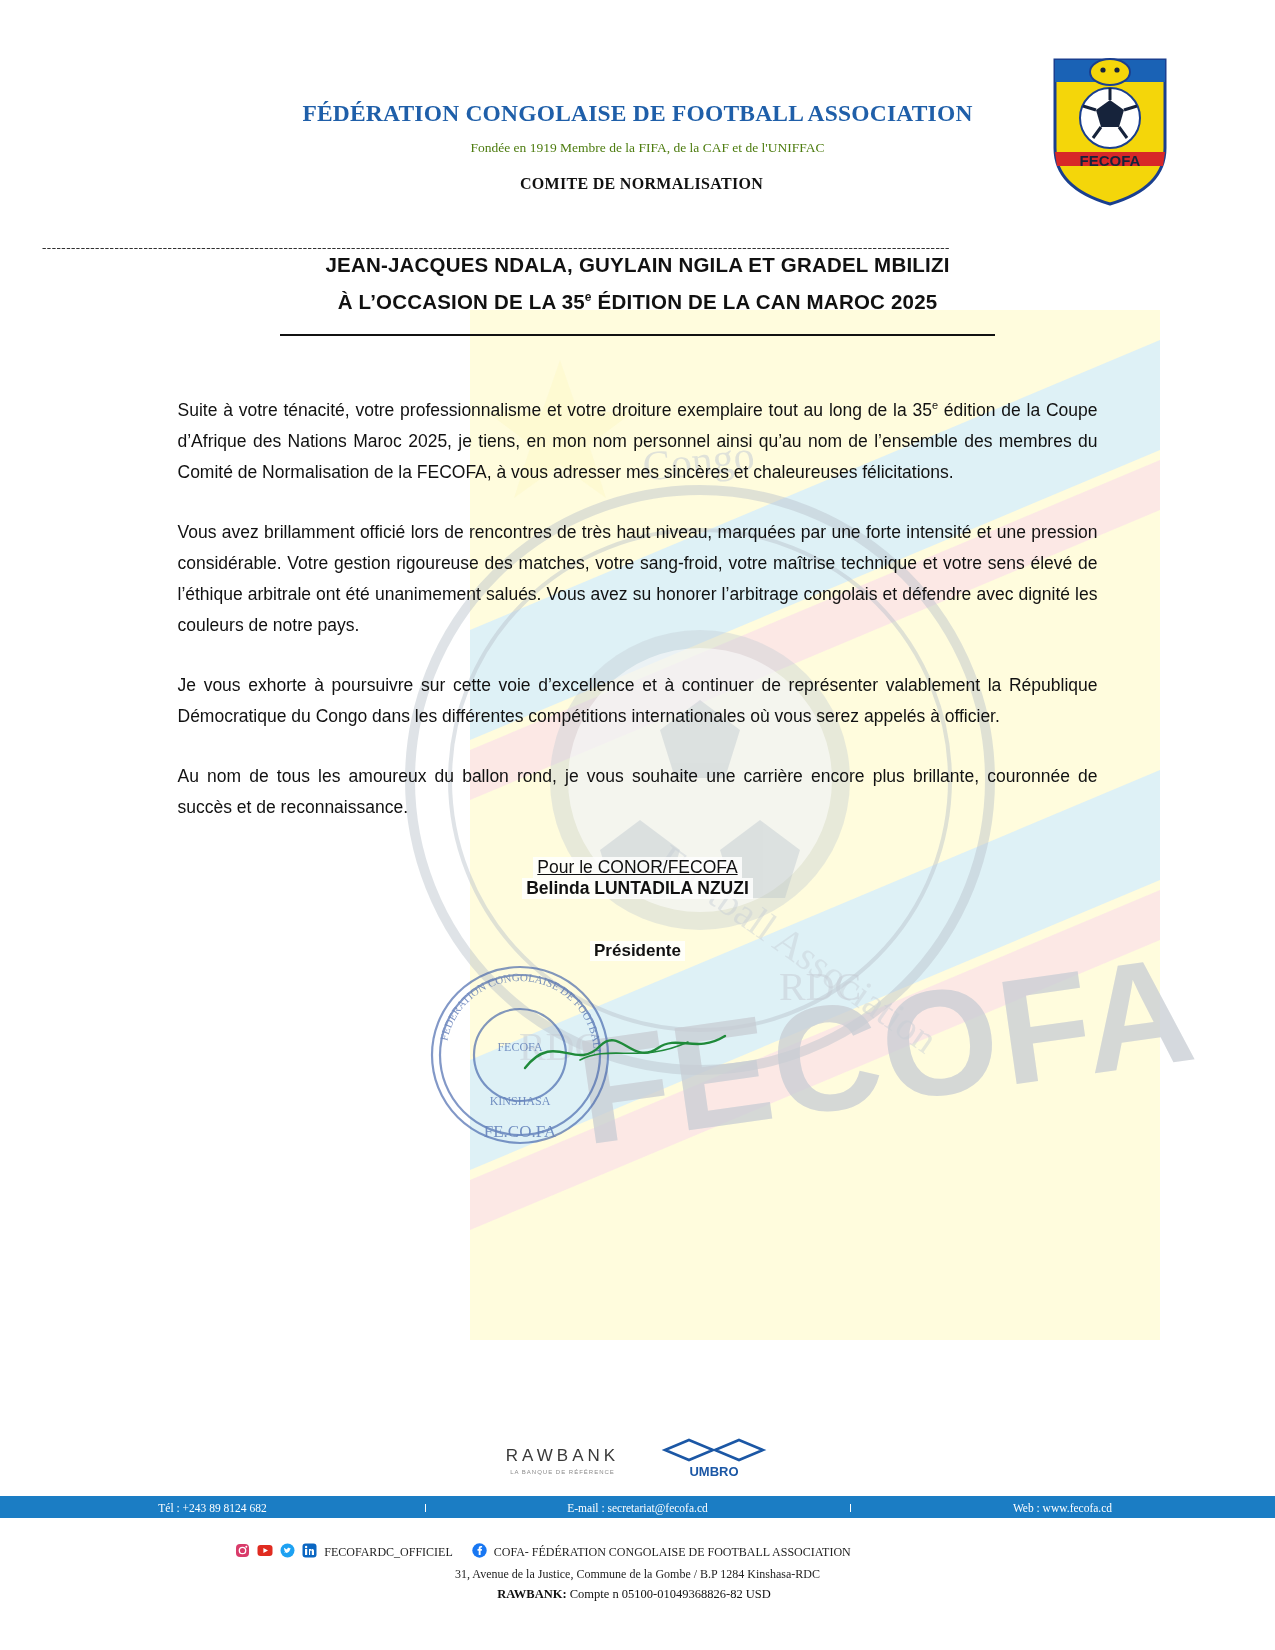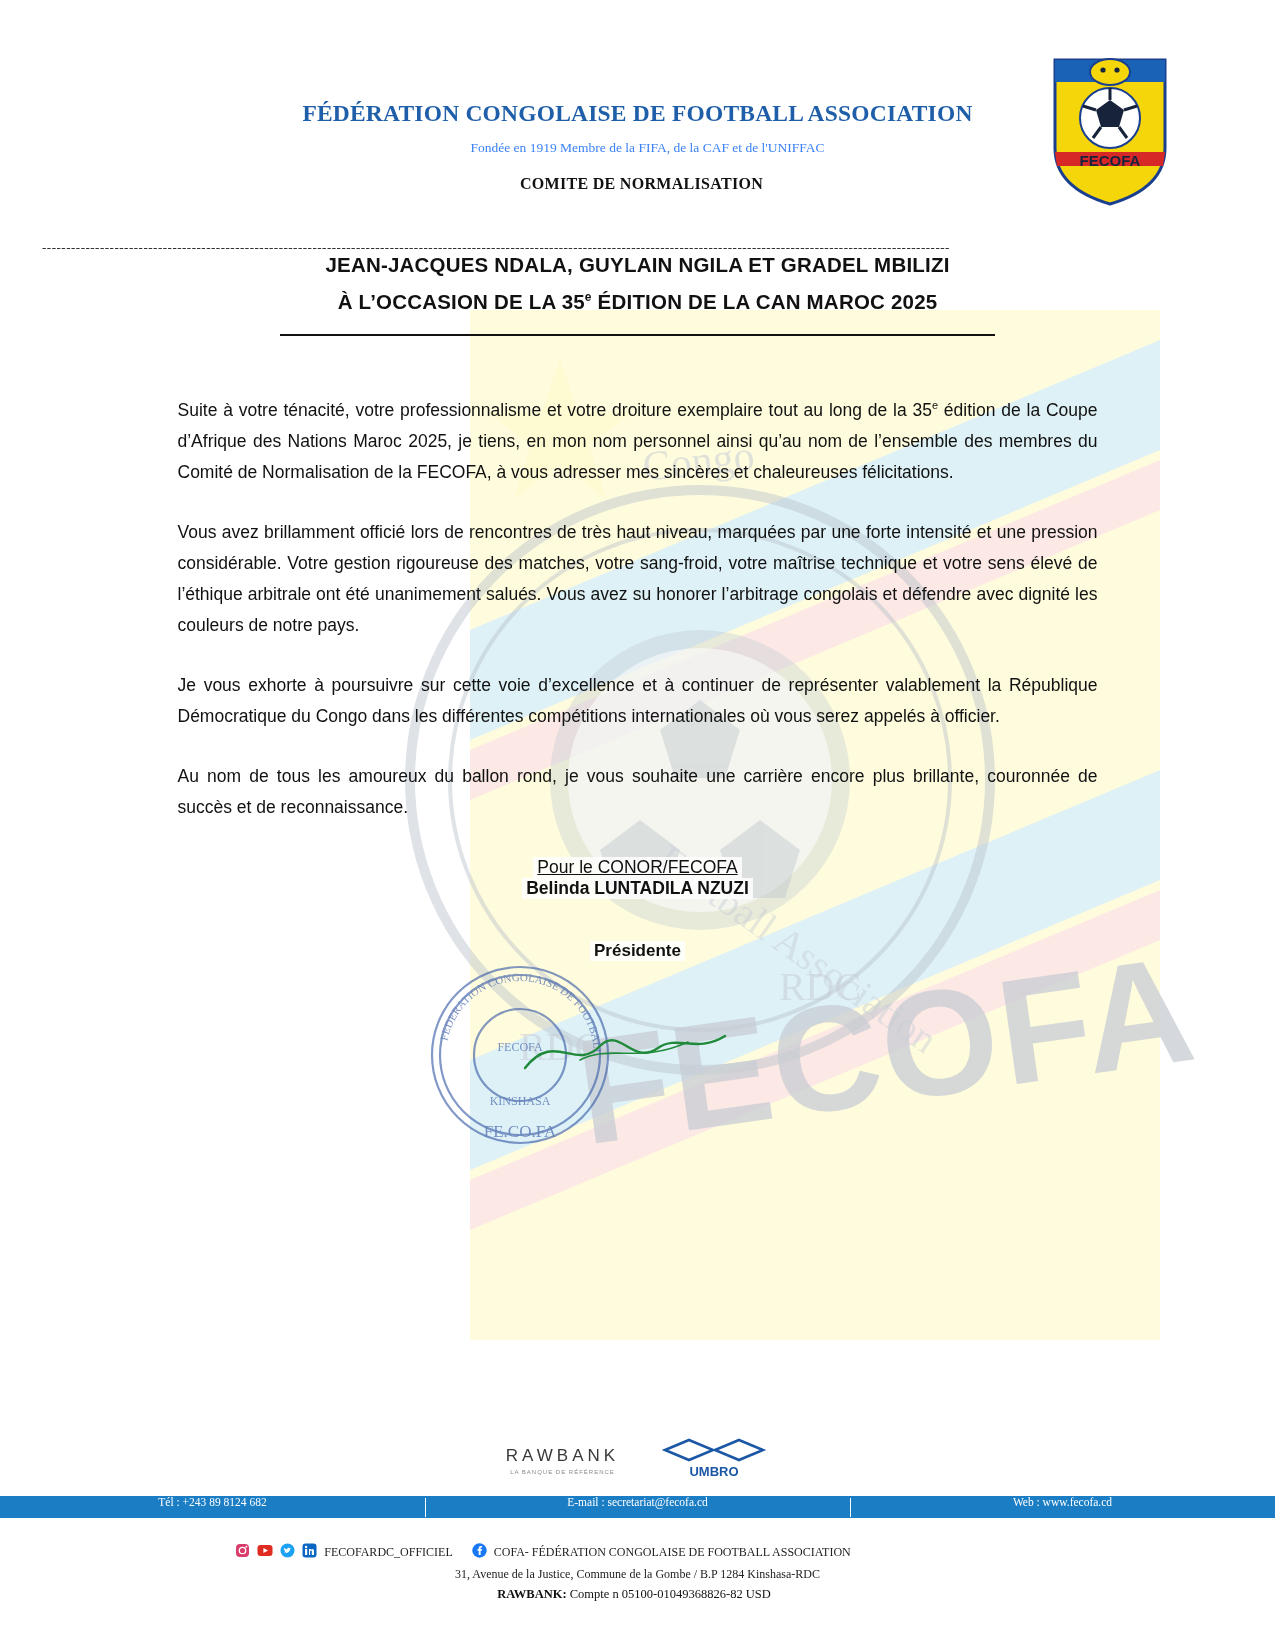--- a/index.html
+++ b/index.html
@@ -57,21 +57,21 @@
   .fed-title {
     font-family: "Liberation Serif", serif;
     font-weight: bold;
     font-size: 23.5px;
     color: #1f5fa9;
     letter-spacing: 0.2px;
   }
   .fed-sub {
     margin-top: 13px;
     font-size: 13.5px;
-    color: #3b82f6;
+    color: #4d7c0f;
     padding-left: 20px;
   }
   .fed-comite {
     margin-top: 19px;
     font-weight: bold;
     font-size: 16px;
     color: #111111;
     letter-spacing: 0.3px;
     margin-left: 8px;
   }
@@ -230,20 +230,21 @@
     left: 0;
     bottom: 132px;
     width: 1275px;
     height: 22px;
     background: #1b7dc4;
     z-index: 5;
   }
   .footer-bar .cells {
     display: flex;
     height: 23px;
+    align-items: center;
     font-family: "Liberation Serif", serif;
     font-size: 11.5px;
     color: #ffffff;
   }
   .footer-bar .cell {
     flex: 1 1 0;
     text-align: center;
     position: relative;
   }
   .footer-bar .cell + .cell::before {

